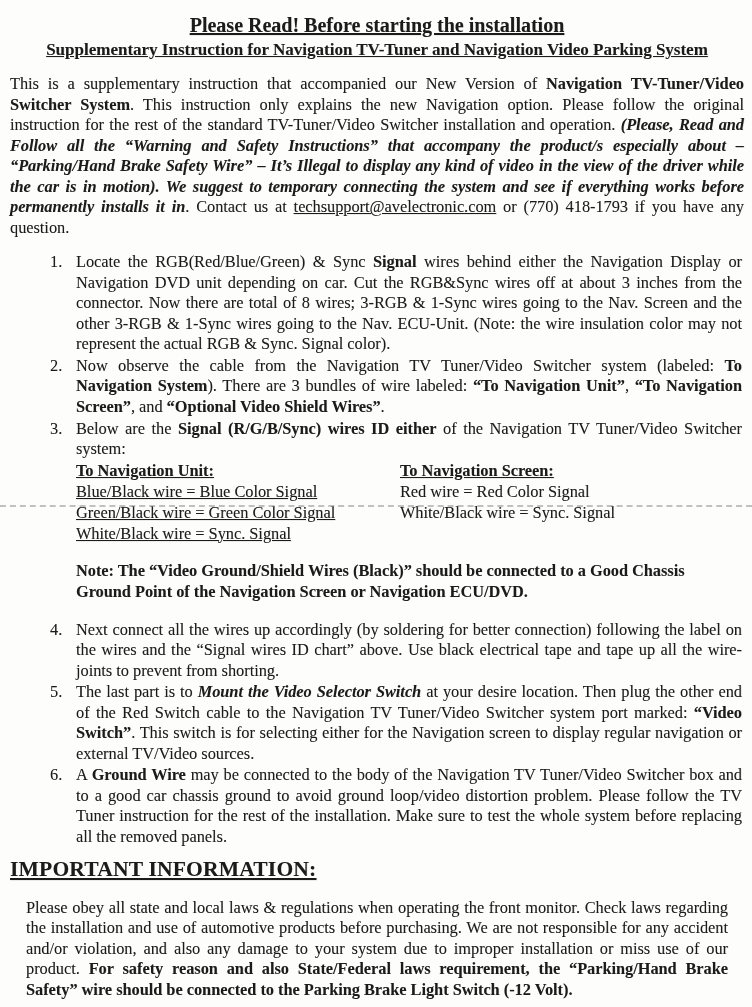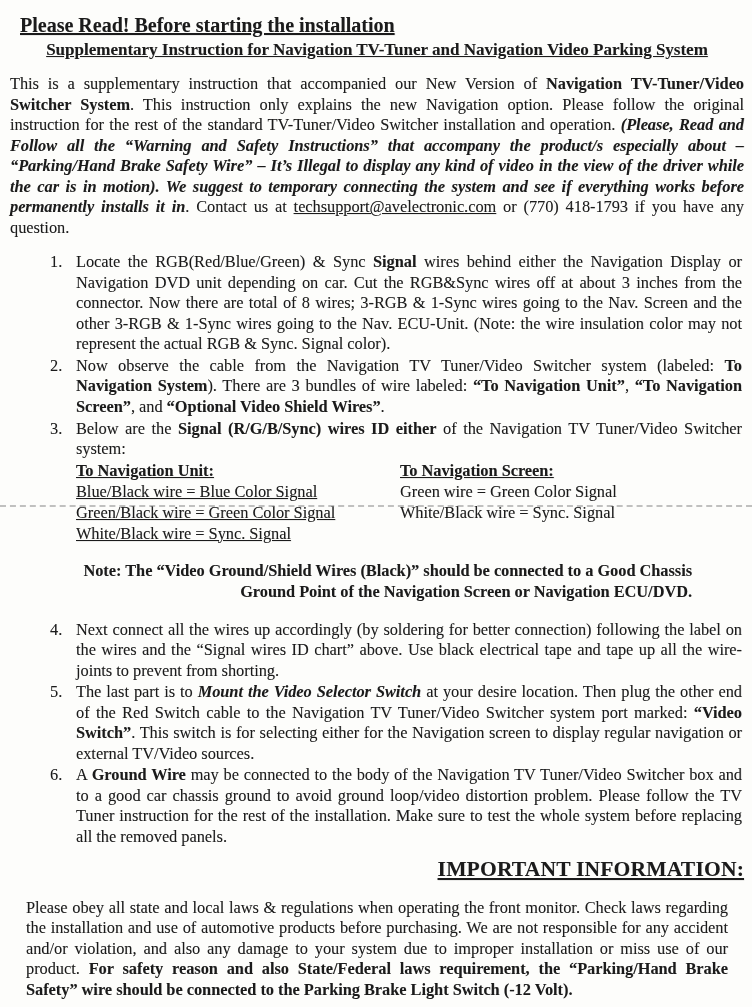--- a/index.html
+++ b/index.html
@@ -6,47 +6,47 @@
   * { box-sizing: border-box; }
   html,body { margin:0; padding:0; }
   body {
     width:752px; height:1007px; overflow:hidden; position:relative;
     background:var(--paper); color:var(--ink);
     font-family:"Liberation Serif", serif;
     text-shadow:0.3px 0.3px 0.5px rgba(40,40,40,0.30);
   }
   .page { padding:12px 8px 0 10px; width:752px; }
   .title {
-    font-size:20px; font-weight:bold; 
+    font-size:20px; font-weight:bold; text-align:center;
     text-decoration:underline; margin:2px 10px 0;
   }
   .subtitle {
     font-size:17px; font-weight:bold; text-align:center;
     text-decoration:underline; margin:3px 0 14px;
   }
   .body-text { font-size:16.3px; line-height:1.26; text-align:justify; margin:0 0 10px; }
   .b  { font-weight:bold; }
   .bi { font-weight:bold; font-style:italic; }
   .bu { font-weight:normal; text-decoration:underline; }
   .steps { margin-top:14px; }
   .step { display:flex; font-size:16.3px; line-height:1.26; margin-bottom:1px; padding-left:40px; }
   .step-num { flex:none; width:26px; }
   .step-content { flex:1; text-align:justify; padding-right:2px; }
   .chart { display:flex; margin:1px 0 0 66px; font-size:16.3px; line-height:1.27; }
   .chart-col-left  { width:324px;text-decoration:underline; }
   .chart-col-right { flex:1; }
   .chart-header { font-weight:bold; text-decoration:underline; margin-bottom:1px; }
   .note {
-    margin:17px 2px 0 32px; max-width:650px;
-    font-size:16.3px; line-height:1.27; font-weight:bold;text-align:right;
+    margin:17px 2px 0 66px; max-width:650px;
+    font-size:16.3px; line-height:1.27; font-weight:bold;
   }
   .steps-lower { margin-top:17px; }
   .important-heading {
     font-size:21.5px; font-weight:bold; text-decoration:underline;
-    margin:9px 0 10px; letter-spacing:0.2px;text-align:right;
+    margin:9px 0 10px; letter-spacing:0.2px;
   }
   .important-text { font-size:16.3px; line-height:1.26; text-align:justify; margin:16px; }
   .crease {
     position:absolute; left:0; top:505px; width:752px; height:0;
     border-top:2px dashed var(--crease); opacity:0.55; pointer-events:none;
   }
 </style>
 </head>
 <body>
 
@@ -77,21 +77,21 @@
 
   <div class="chart">
     <div class="chart-col-left">
       <div class="chart-header">To Navigation Unit:</div>
       <div class="chart-row">Blue/Black wire = Blue Color Signal</div>
       <div class="chart-row">Green/Black wire = Green Color Signal</div>
       <div class="chart-row">White/Black wire = Sync. Signal</div>
     </div>
     <div class="chart-col-right">
       <div class="chart-header">To Navigation Screen:</div>
-      <div class="chart-row">Green wire = Green Color Signal</div>
+      <div class="chart-row">Red wire = Red Color Signal</div>
       <div class="chart-row">White/Black wire = Sync. Signal</div>
     </div>
   </div>
 
   <div class="note">Note: The “Video Ground/Shield Wires (Black)” should be connected to a Good Chassis Ground Point of the Navigation Screen or Navigation ECU/DVD.</div>
 
   <div class="steps steps-lower">
 
     <div class="step">
       <span class="step-num">4.</span>

